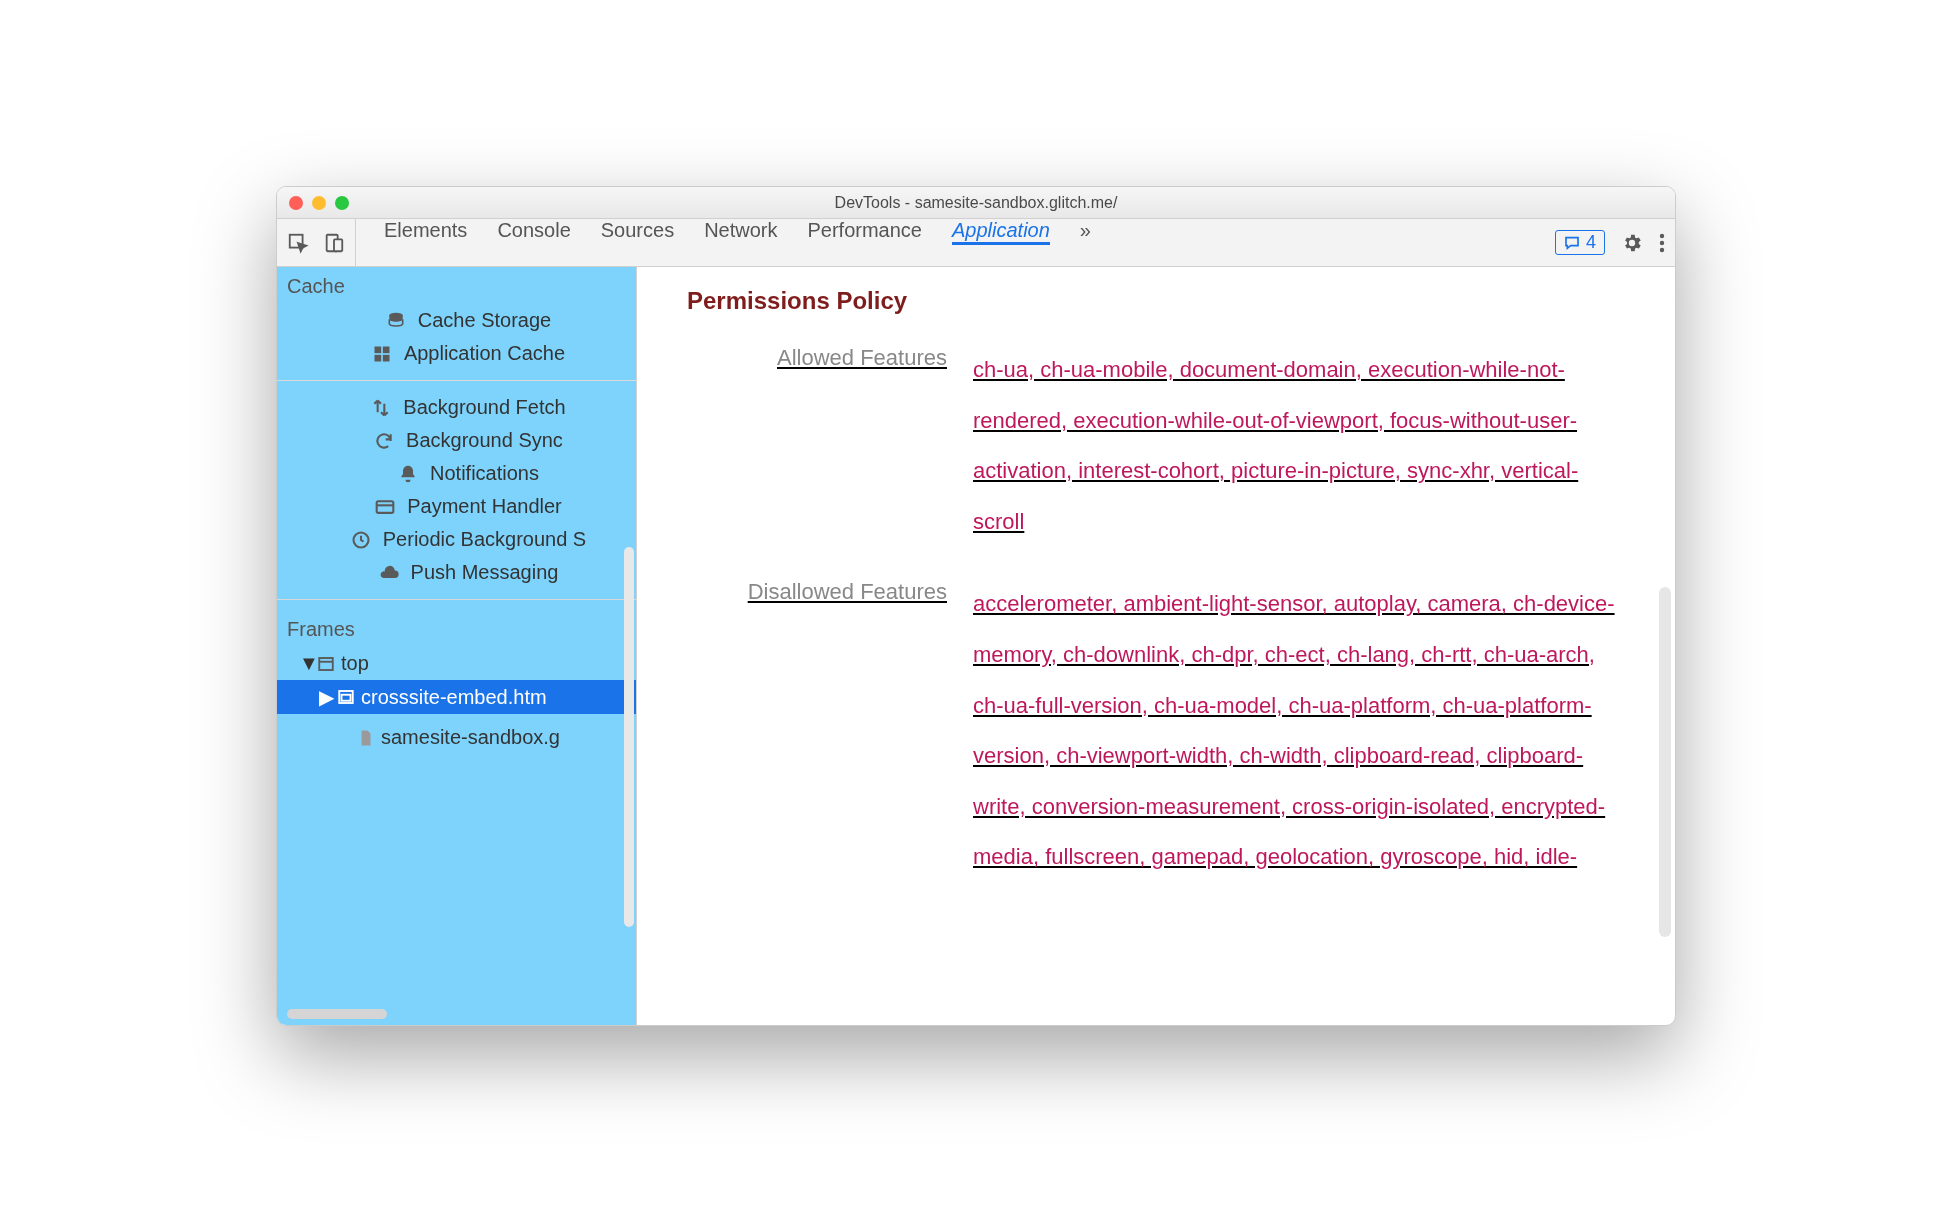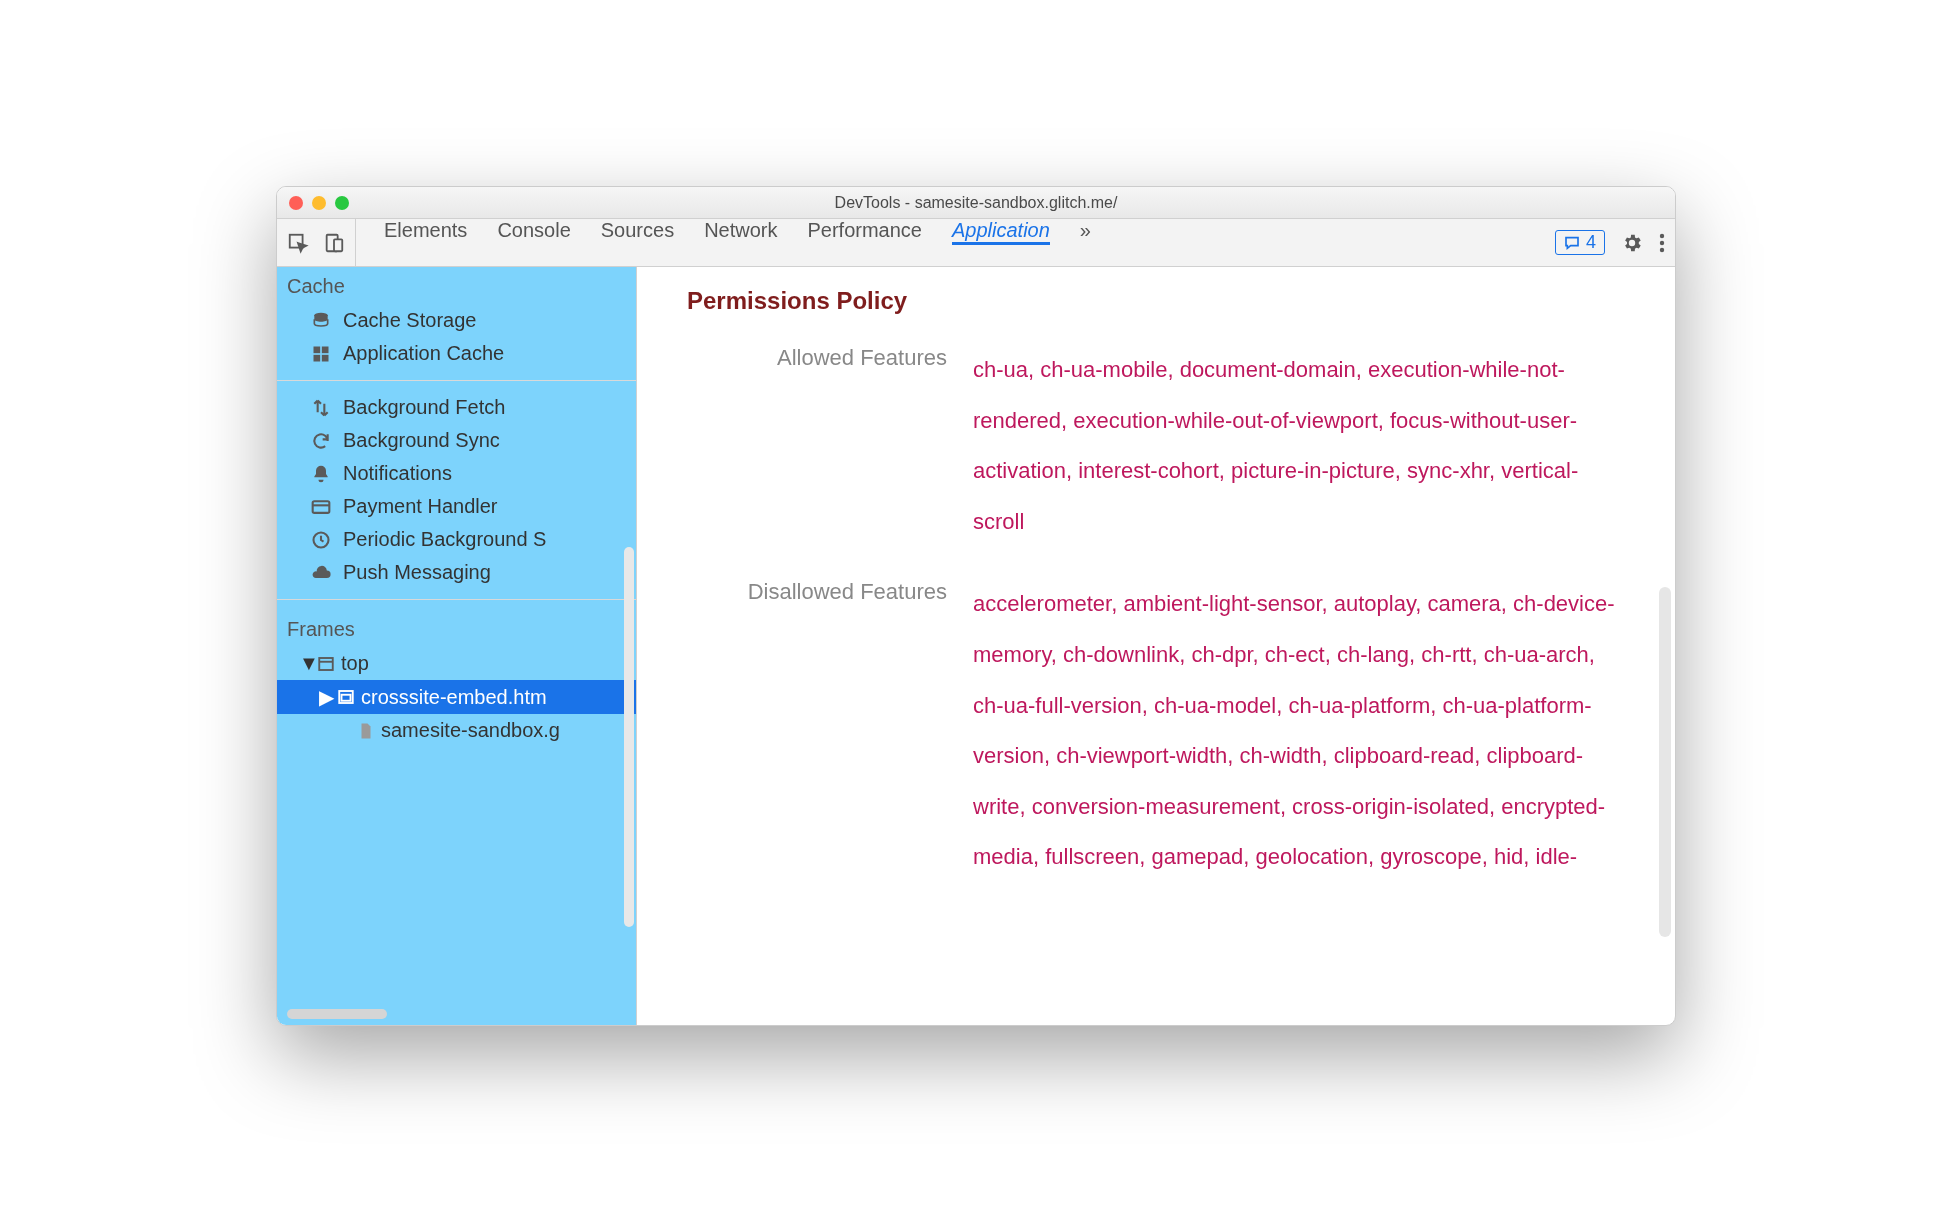--- a/index.html
+++ b/index.html
@@ -60,35 +60,35 @@
     padding:1px 8px; border-radius:3px; font-size:18px;
   }
   .content { flex:1; display:flex; overflow:hidden; }
   .sidebar {
     width: 360px; border-right:1px solid #d0d0d0;
     overflow-y:auto; background:#7dd3fc; position:relative;
     font-size:20px;
   }
   .side-scroll-track { position:absolute; right:2px; top:280px; width:10px; height:380px; background:#e8e8e8; border-radius:5px;}
   .panel-h { padding:8px 14px 6px 10px; color:#555; font-size:20px; }
-  .side-item { display:flex; align-items:center; gap:10px; padding:5px 10px 5px 34px; color:#333; cursor:pointer; white-space:nowrap; overflow:hidden; }
+  .side-item { display:flex; align-items:center; gap:10px; padding:5px 10px 5px 34px; color:#333; cursor:pointer; white-space:nowrap; overflow:hidden;justify-content:center; }
   .side-item .icon { width:22px; justify-content:flex-start; }
   .divider { height:1px; background:#d9d9d9; margin:10px 0;}
   .tree { padding-bottom:10px;}
   .tree-row { display:flex; align-items:center; gap:6px; padding:5px 0 5px 12px; color:#333; cursor:pointer; white-space:nowrap; overflow:hidden;}
   .tree-row.l1 { padding-left:22px;}
   .tree-row.l2 { padding-left:42px;}
-  .tree-row.l3 { padding-left:62px;}
+  .tree-row.l3 { padding-left:62px;margin-top:7px;}
   .tree-row.selected { background:#1a73e8; color:#fff; }
   .tree-row.selected .icon { color:#fff; }
   .caret { width:12px; display:inline-block; }
   .main { flex:1; overflow:auto; padding:20px 50px; position:relative;}
   .main-scroll-track { position:absolute; right:4px; top:320px; width:12px; height:350px; background:#e6e6e6; border-radius:6px;}
   .main h2 { font-size:24px; font-weight:700; color:#7f1d1d; margin-bottom:30px;}
-  .kv { display:flex; gap:26px; margin-bottom:32px; font-size:22px; }
+  .kv { display:flex; gap:26px; margin-bottom:32px; font-size:22px;text-decoration:underline; }
   .kv .k { width:260px; text-align:right; color:#888;}
   .kv .v { flex:1; color:#be185d; line-height:2.3;}
   .hscroll { position:absolute; bottom:6px; left:10px; width:100px; height:10px; background:#d5d5d5; border-radius:5px; }
 </style>
 </head>
 <body>
 
 <div class="window">
 
   <div class="titlebar">

